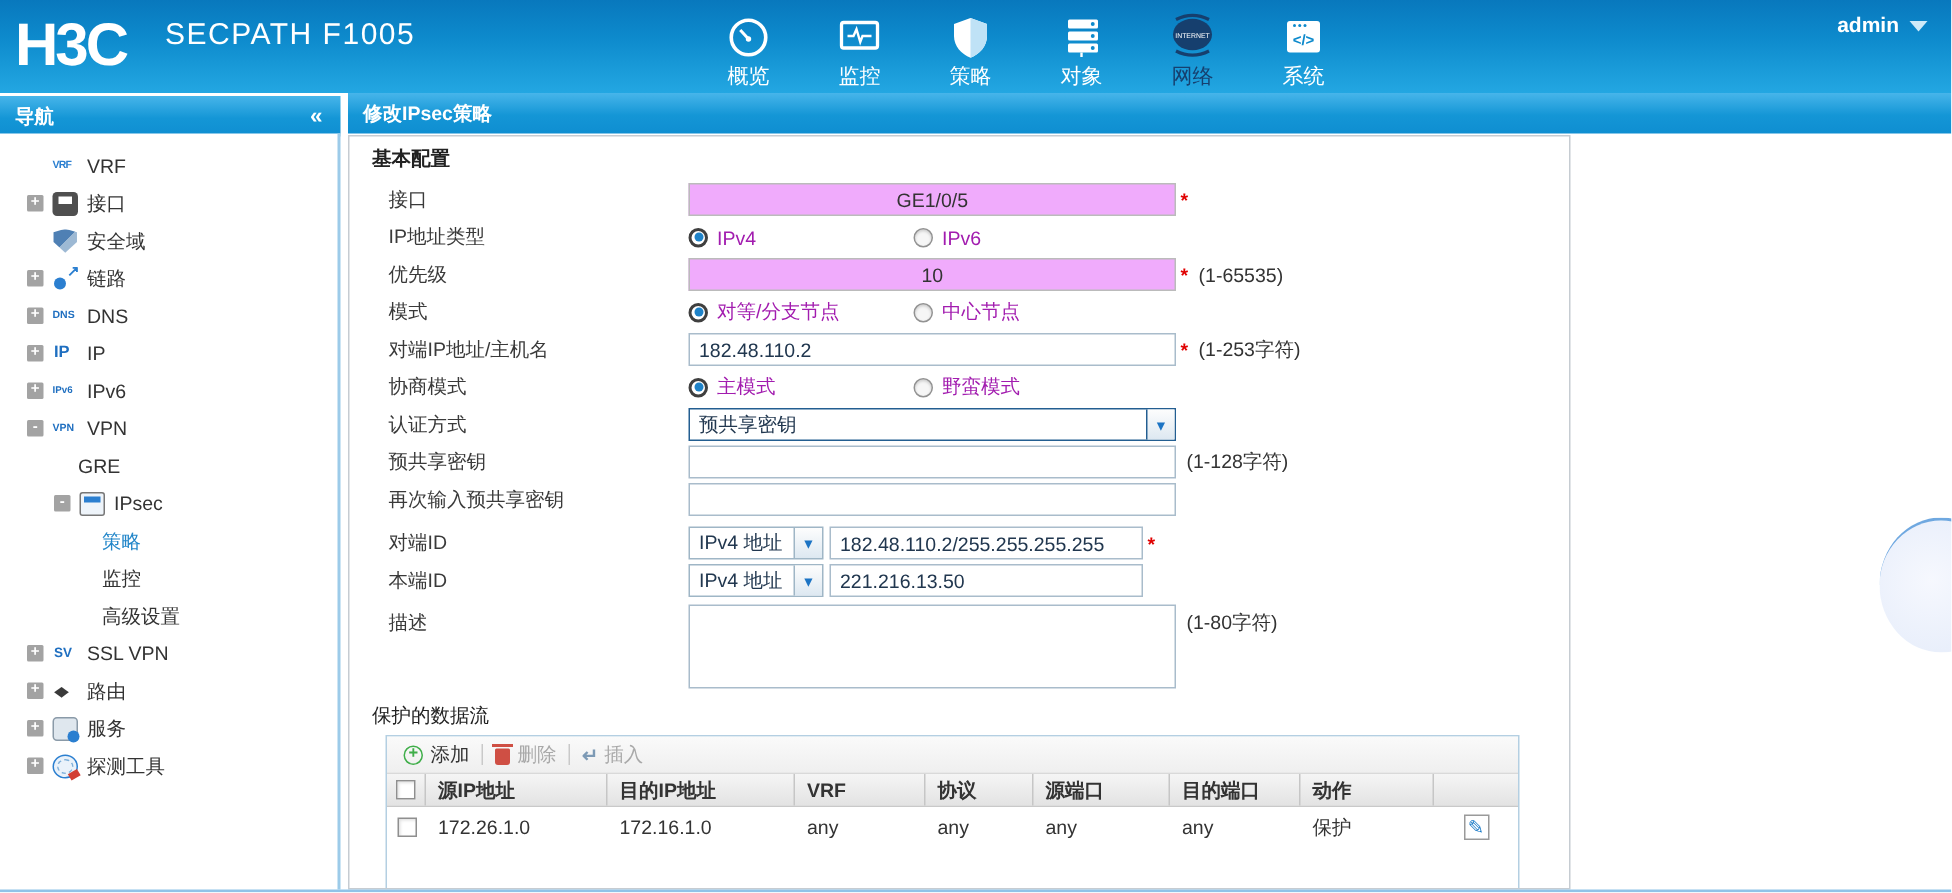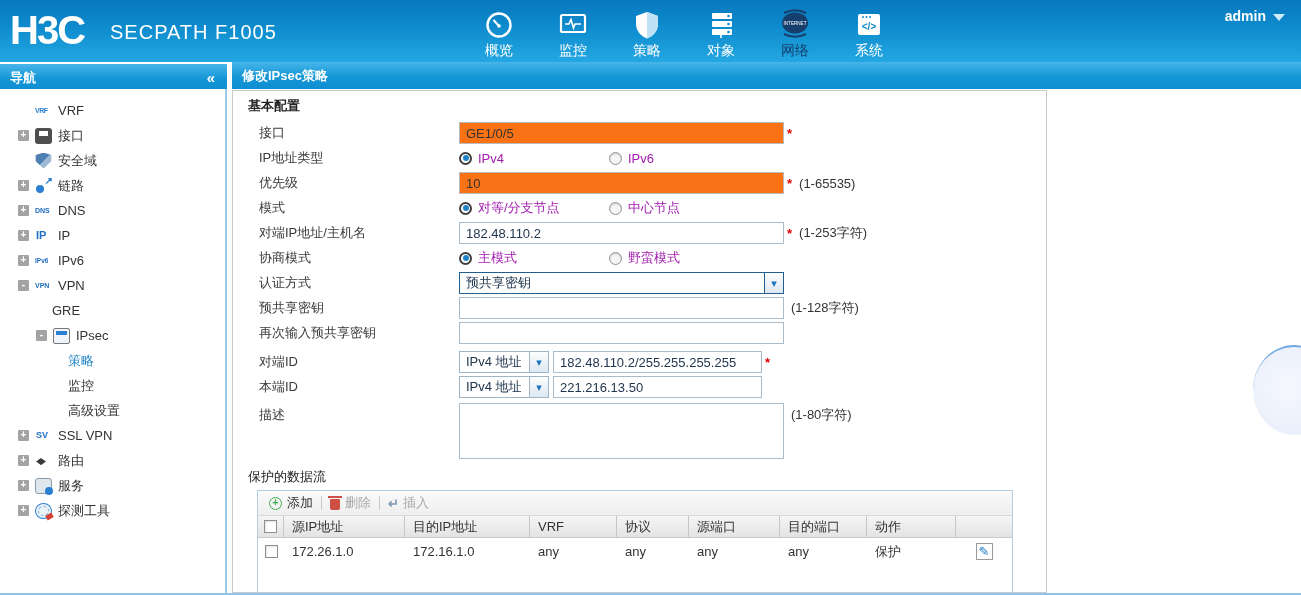--- a/index.html
+++ b/index.html
@@ -3,21 +3,21 @@
 <meta charset="utf-8">
 <style>
   * { margin:0; padding:0; box-sizing:border-box; }
   html,body { width:1301px; height:595px; overflow:hidden; background:#fff;
               font-family:"Liberation Sans", sans-serif; }
   #app { position:relative; width:1301px; height:595px; background:#fff; overflow:hidden; }
 
   
   .header { position:absolute; left:0; top:0; width:100%; height:62px;
             background:linear-gradient(180deg,#0878bd 0%, #0d8acc 40%, #23a7e2 100%); }
-  .logo-wrap { position:absolute; left:10px; top:8px; display:flex; align-items:center; }
+  .logo-wrap { position:absolute; left:10px; top:8px; display:flex; align-items:flex-start; }
   .h3c-logo { color:#fff; font-size:40px; font-weight:bold; letter-spacing:-2px; line-height:44px; }
   .product { color:#fff; font-size:20px; margin-left:26px; letter-spacing:1px; margin-top:4px; }
   .topnav { position:absolute; left:462px; top:4px; display:flex; }
   .nav-item { width:74px; text-align:center; cursor:pointer; }
   .nav-icon { height:36px; display:flex; align-items:flex-end; justify-content:center; }
   .nlabel { display:block; color:#fff; font-size:14px; margin-top:2px; }
   .nav-item.active .nlabel { color:#16406f; }
   .user-wrap { position:absolute; right:16px; top:8px; display:flex; align-items:center; cursor:pointer; }
   .user-name { color:#fff; font-size:14px; font-weight:bold; }
   .user-caret { width:0; height:0; border-left:6px solid transparent; border-right:6px solid transparent;
@@ -67,21 +67,21 @@
 
   
   .panel { position:absolute; left:232px; top:90px; width:815px; bottom:2px; background:#fff;
            border:1px solid #c6ccd2; padding:6px 0 0 15px; overflow:hidden; }
   .section-title { font-size:13px; font-weight:bold; color:#222; margin-bottom:7px; }
   .frow { display:flex; align-items:center; margin-left:11px; margin-bottom:3px; min-height:22px; font-size:13px; }
   .frow.desc { align-items:flex-start; }
   .flabel { width:200px; flex:0 0 200px; color:#3a3a3a; }
   .inp { width:325px; height:22px; border:1px solid #a9bccb; background:#fff; color:#21374f;
          font-size:13px; font-family:"Liberation Sans",sans-serif; padding:0 6px; }
-  .inp.gray { background:#f97316; border-color:#bbbbbb; color:#333; }
+  .inp.gray { background:#f0abfc; border-color:#bbbbbb; color:#333;text-align:center; }
   .inp.mid { width:209px; margin-left:4px; }
   .req { color:#e00000; font-weight:bold; margin-left:3px; font-size:13px; }
   .hint { color:#333; margin-left:7px; font-size:13px; white-space:nowrap; }
   .ropt { display:flex; align-items:center; cursor:pointer; }
   .ropt.first { width:150px; flex:0 0 150px; }
   .radio { width:13px; height:13px; border-radius:50%; border:1px solid #929292; background:#f6f6f6;
            box-shadow:inset 0 1px 2px rgba(0,0,0,.18); margin-right:6px; position:relative; flex:0 0 13px; }
   .radio.checked { border:2px solid #3f3f3f; background:#fff; box-shadow:none; }
   .radio.checked::after { content:""; position:absolute; left:1.5px; top:1.5px; width:6px; height:6px;
                           border-radius:50%; background:#1e82c8; }
@@ -107,21 +107,21 @@
   .tb-btn.disabled { color:#a9a9a9; }
   .tb-sep { width:1px; height:14px; background:#c9c9c9; margin:0 3px; }
   .tico-add { width:13px; height:13px; border:1.5px solid #3fae49; border-radius:50%; position:relative; margin-right:5px; flex:0 0 13px; }
   .tico-add::before { content:"+"; position:absolute; left:0; right:0; top:-2px; text-align:center;
                       color:#3fae49; font-weight:bold; font-size:11px; line-height:13px; }
   .tico-del { width:10px; height:11px; background:#cf4f44; border-radius:1px 1px 2px 2px; position:relative;
               margin-right:5px; margin-top:2px; flex:0 0 10px; }
   .tico-del::before { content:""; position:absolute; top:-3px; left:-2px; right:-2px; height:2px; background:#cf4f44; }
   .tico-ins { color:#7d9ab5; font-size:13px; font-weight:bold; margin-right:4px; }
   .df-head { display:flex; height:22px; background:linear-gradient(180deg,#f5f5f5,#e3e3e3);
-             border-bottom:1px solid #c9c9c9; font-size:13px; color:#333; align-items:center; }
+             border-bottom:1px solid #c9c9c9; font-size:13px; color:#333; align-items:center;font-weight:bold; }
   .df-row { display:flex; height:27px; font-size:13px; color:#333; align-items:center; background:#fff; }
   .c { height:100%; display:flex; align-items:center; padding-left:8px; overflow:hidden; white-space:nowrap; }
   .df-head .c { border-right:1px solid #c6c6c6; }
   .df-head .c:last-child { border-right:none; }
   .c0 { width:26px; flex:0 0 26px; justify-content:center; padding-left:0; }
   .c1 { width:121px; flex:0 0 121px; }
   .c2 { width:125px; flex:0 0 125px; }
   .c3 { width:87px; flex:0 0 87px; }
   .c4 { width:72px; flex:0 0 72px; }
   .c5 { width:91px; flex:0 0 91px; }

